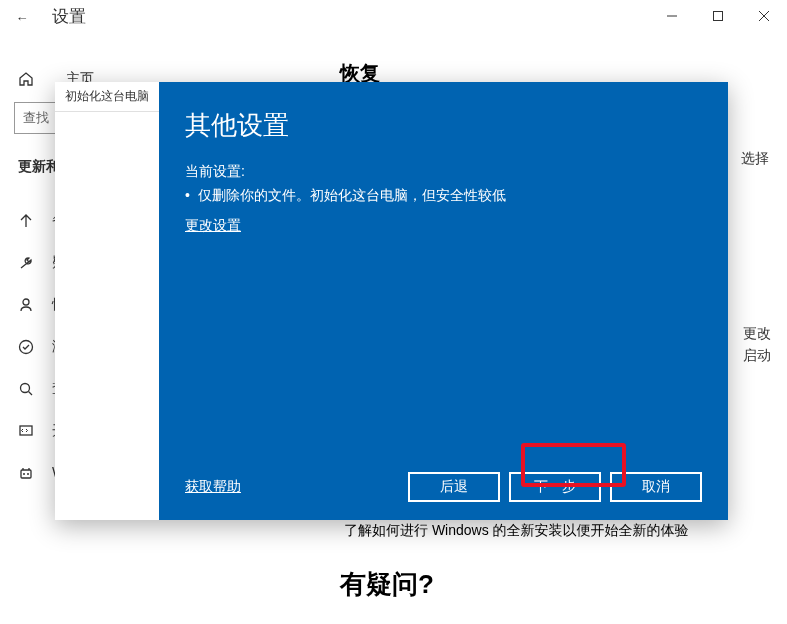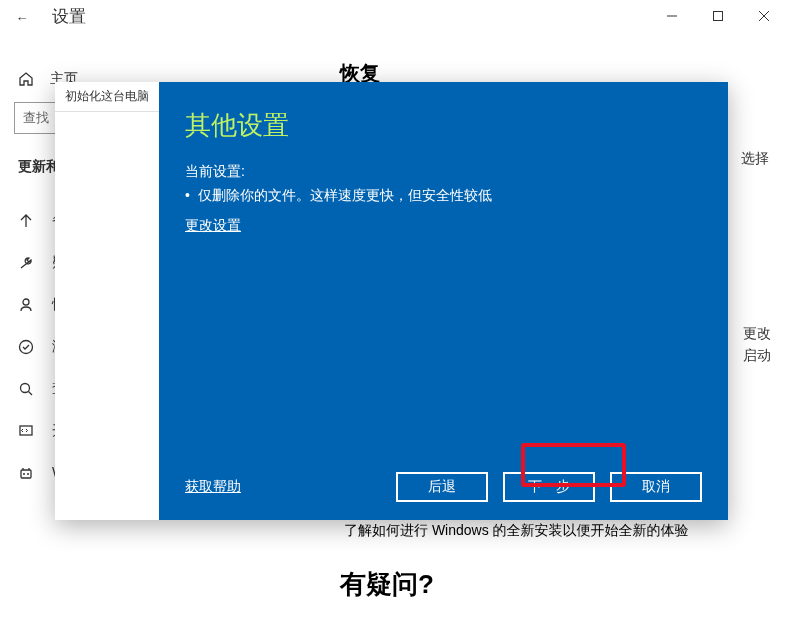--- a/index.html
+++ b/index.html
@@ -52,21 +52,21 @@
       position: relative;
     }
     .sidebar {
       width: 320px;
       padding-left: 14px;
     }
     .sidebar-home {
       display: flex;
       align-items: center;
       padding: 10px 0 10px 4px;
-      gap: 16px;
+      gap: 32px;
       font-size: 14px;
       color: #333;
       margin-top: 28px;
     }
     .search-box {
       border: 1px solid #999;
       height: 32px;
       margin-top: 4px;
       margin-right: 20px;
       display: flex;
@@ -147,21 +147,21 @@
       flex: 1;
       padding: 26px 26px 18px 26px;
       color: #fff;
       display: flex;
       flex-direction: column;
       position: relative;
     }
     .dialog-heading {
       font-size: 26px;
       font-weight: 400;
-      color: #bef264;
+      color: #ffffff;
     }
     .current-label {
       font-size: 14px;
       margin-top: 20px;
     }
     .bullet-line {
       font-size: 14px;
       margin-top: 6px;
       display: flex;
       gap: 8px;
@@ -181,21 +181,21 @@
     }
     .help-link {
       font-size: 14px;
       color: #fff;
       text-decoration: underline;
       cursor: pointer;
     }
     .dialog-buttons {
       margin-left: auto;
       display: flex;
-      gap: 15px;
+      gap: 9px;
       align-items: center;
     }
     .dlg-btn {
       width: 92px;
       height: 30px;
       background: transparent;
       border: 2px solid #fff;
       color: #fff;
       font-size: 14px;
       cursor: pointer;
@@ -348,21 +348,21 @@
 
 <div class="dialog">
   <div class="dialog-titlebar">
     <span>初始化这台电脑</span>
   </div>
   <div class="dialog-body">
     <div class="dialog-heading">其他设置</div>
     <div class="current-label">当前设置:</div>
     <div class="bullet-line">
       <span>•</span>
-      <span>仅删除你的文件。这样速度更快，但安全性较低</span>
+      <span>仅删除你的文件。初始化这台电脑，但安全性较低</span>
     </div>
     <a class="dialog-link">更改设置</a>
 
     <div class="dialog-footer">
       <a class="help-link">获取帮助</a>
       <div class="dialog-buttons">
         <button class="dlg-btn">后退</button>
         <button class="dlg-btn">下一步</button>
         <button class="dlg-btn">取消</button>
       </div>

